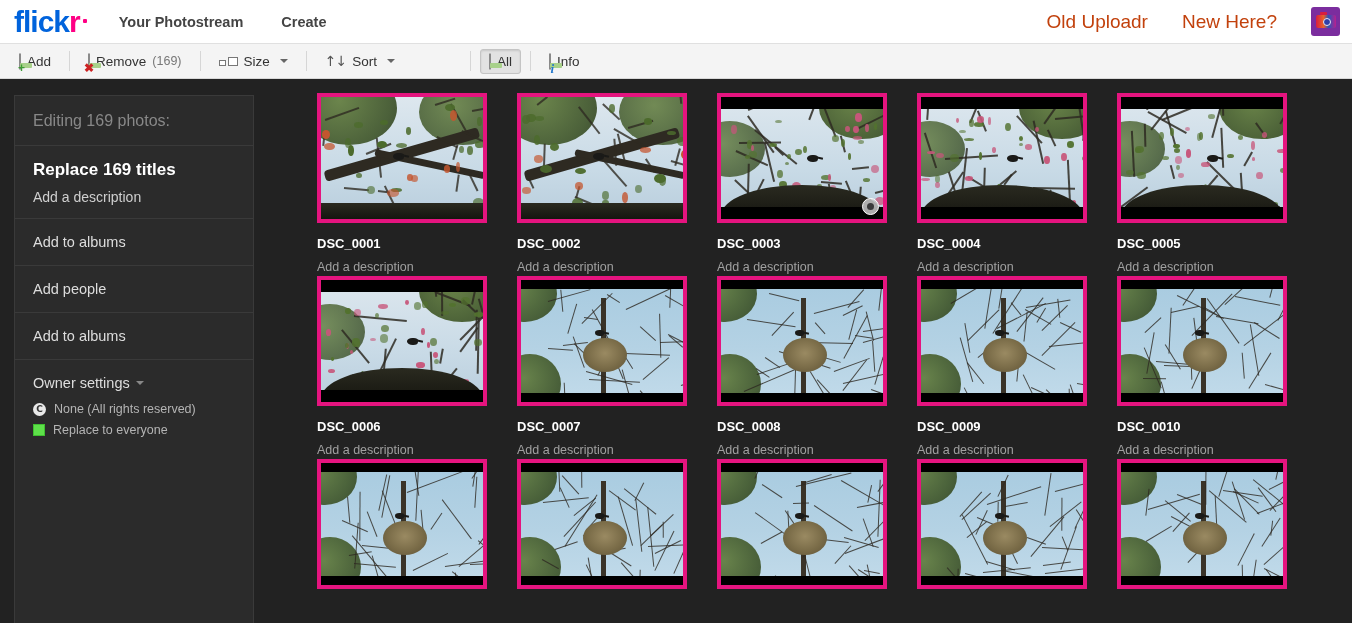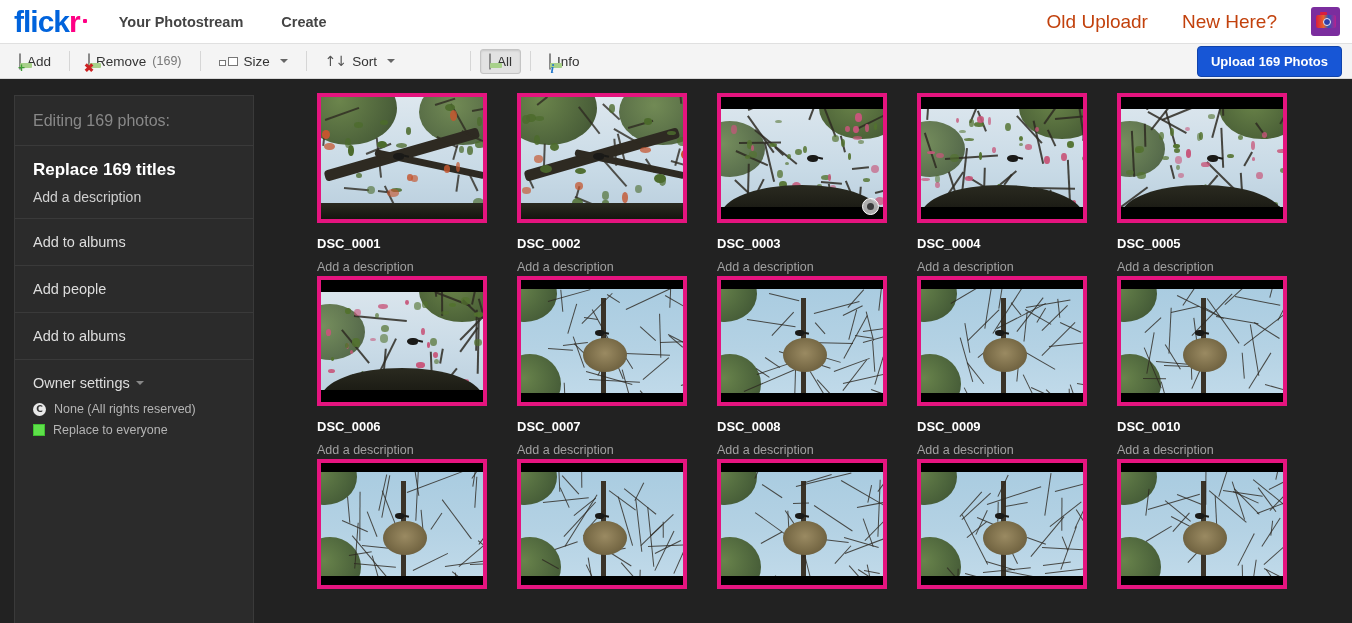--- a/index.html
+++ b/index.html
@@ -349,21 +349,20 @@
 
   <div class="tb-sep"></div>
 
   <div class="tb-btn">
     <span class="ic">
       <span class="ic-photo"></span><span class="ic-badge info">i</span>
     </span>
     <span>Info</span>
   </div>
 
-  <div class="upload-btn">Upload 169 Photos</div>
 </div>
 
 <div class="workspace">
 
   <div class="sidebar">
     <div class="sb-head">Editing 169 photos:</div>
 
     <div class="sb-group">
       <div class="sb-title">Replace 169 titles</div>
       <div class="sb-sub">Add a description</div>

